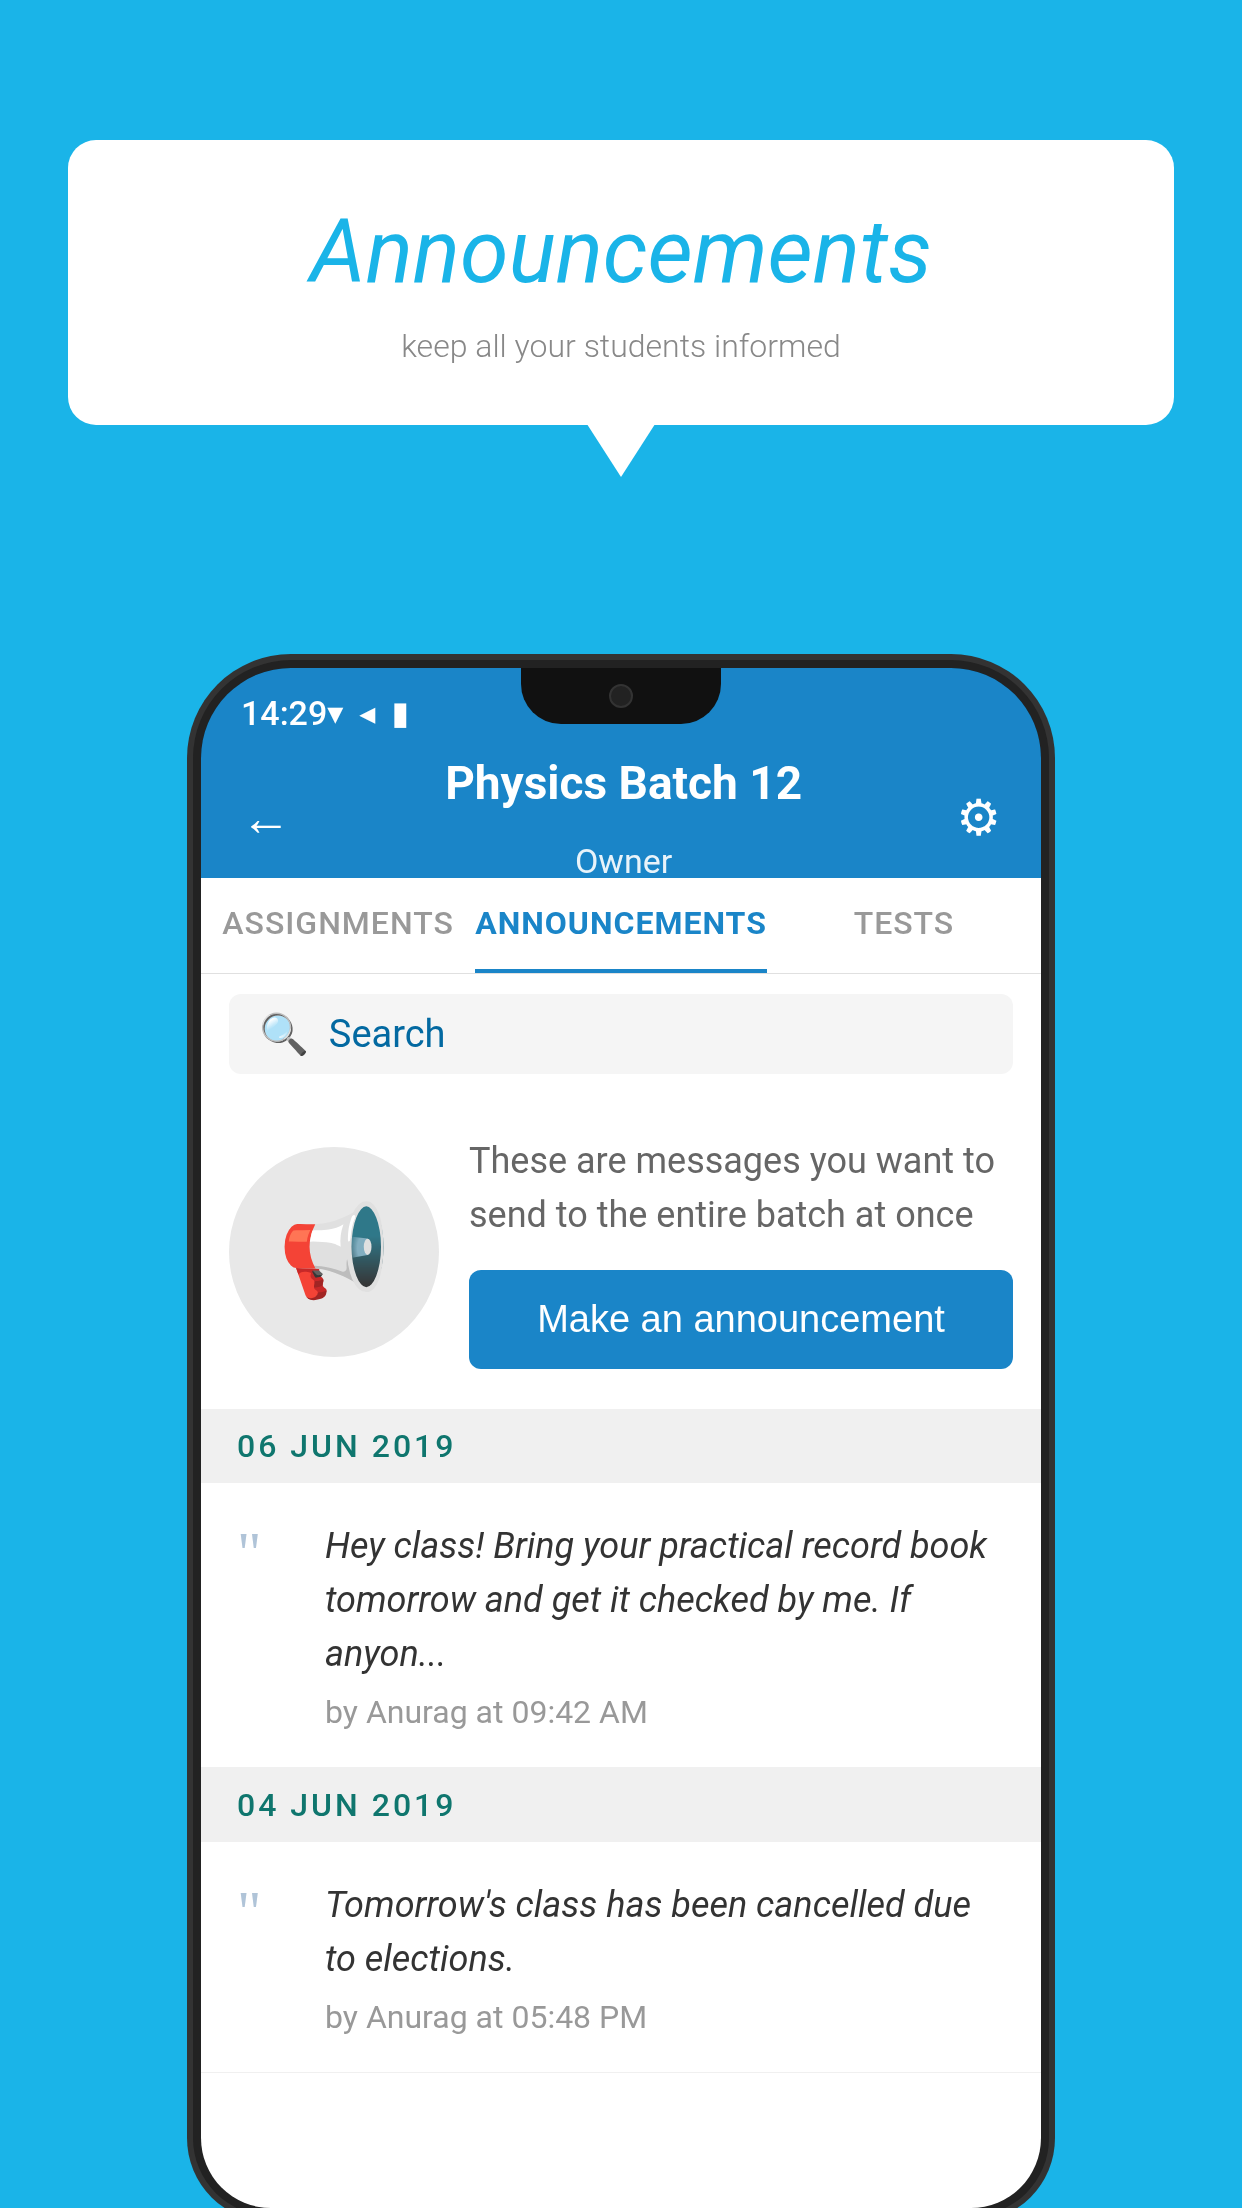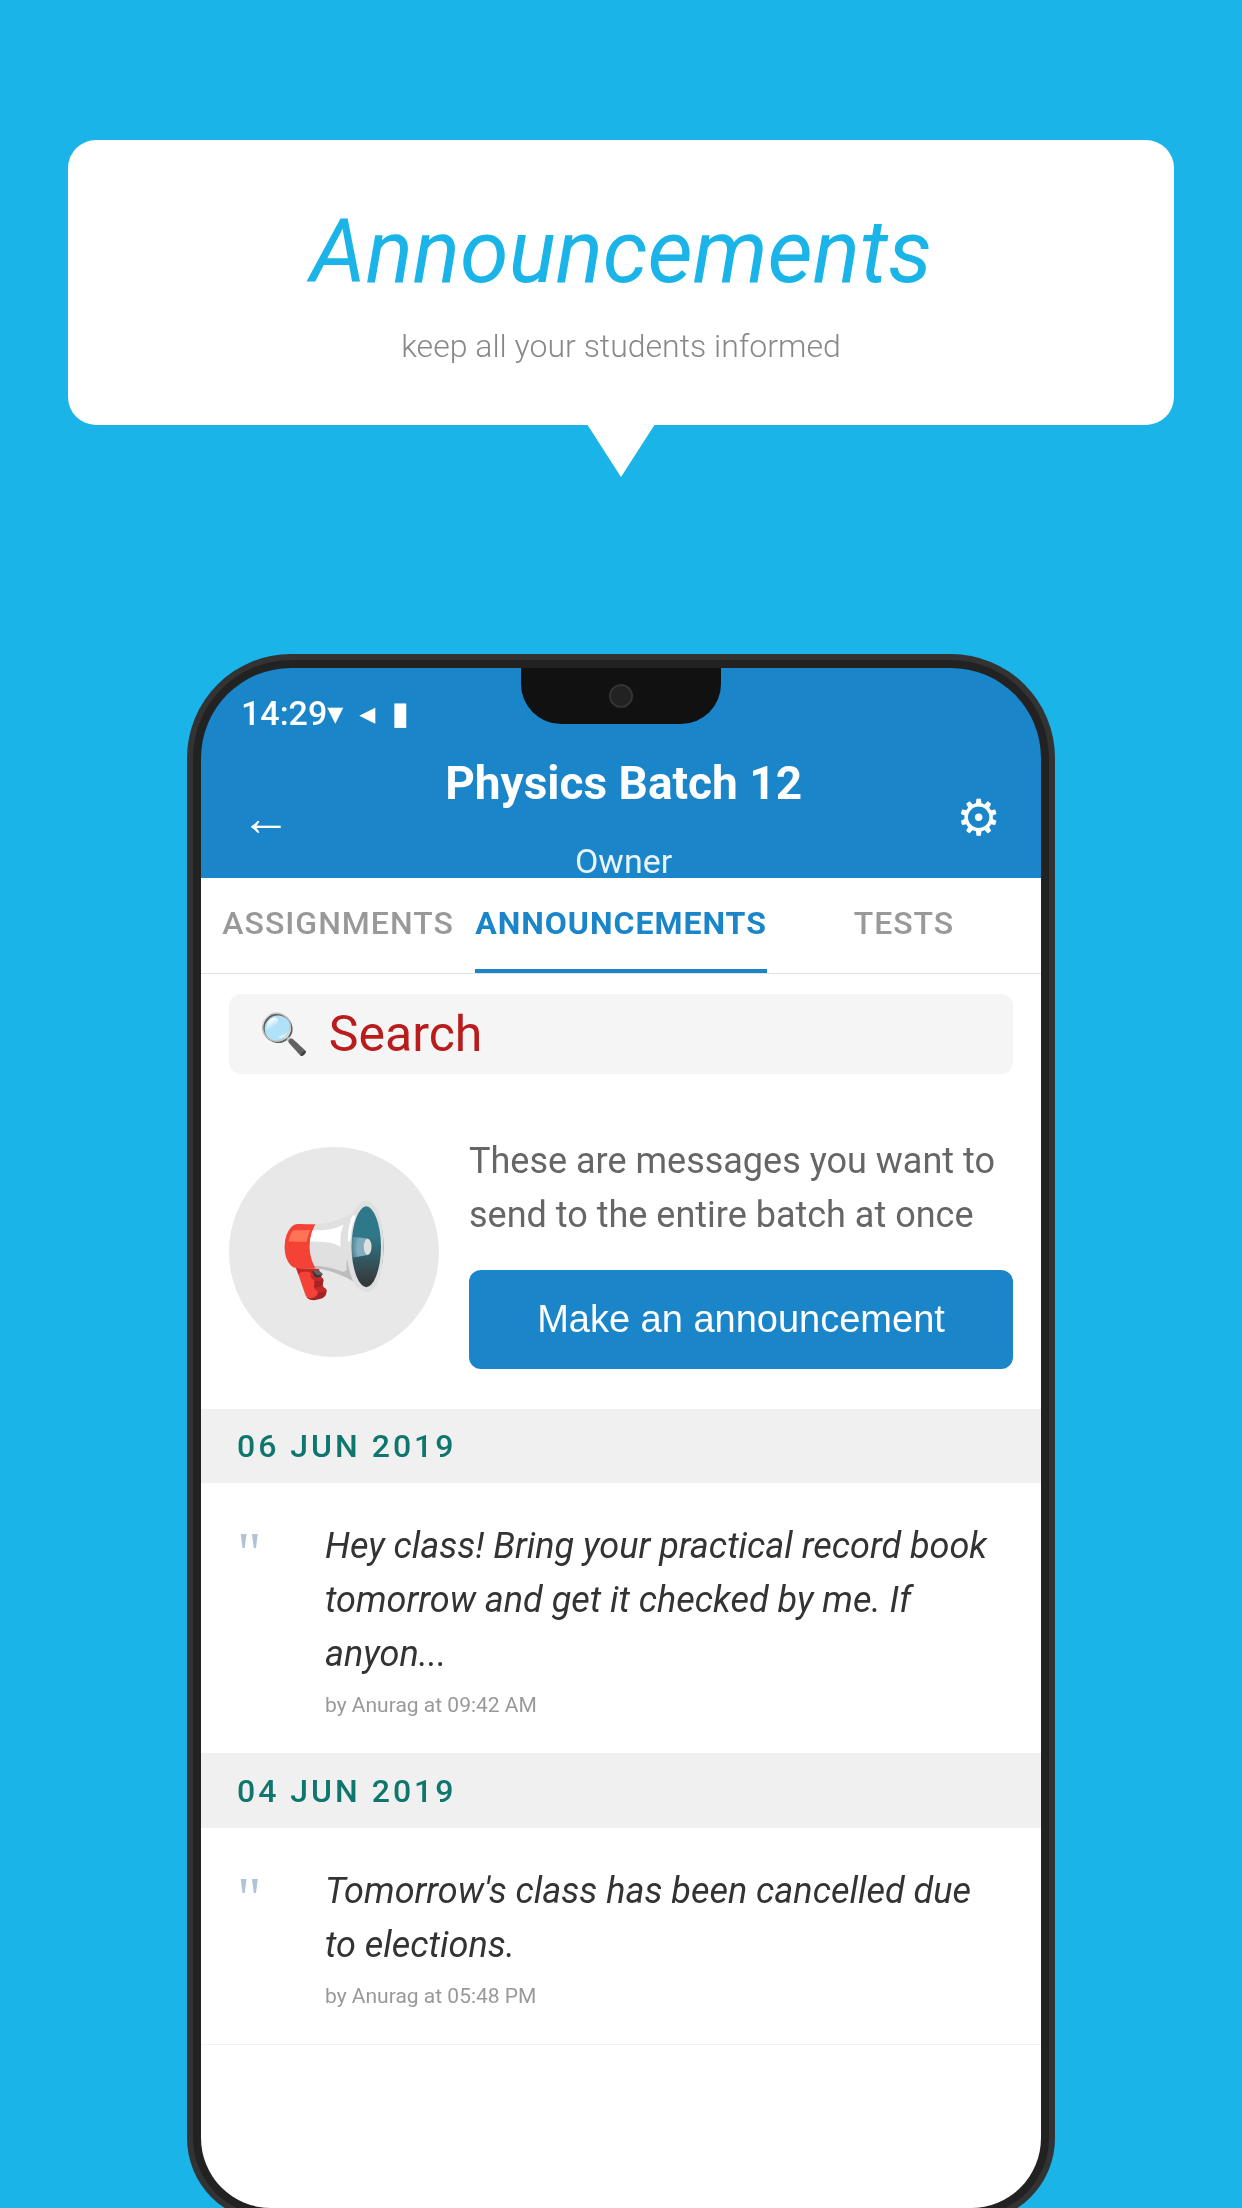--- a/index.html
+++ b/index.html
@@ -214,22 +214,22 @@
       padding: 0 30px;
       gap: 20px;
     }
 
     .search-icon-svg {
       color: #999;
       font-size: 40px;
     }
 
     .search-placeholder {
-      font-size: 50px;
-      color: #b91c1c;
+      font-size: 38px;
+      color: #0369a1;
     }
 
     
     .promo-section {
       display: flex;
       align-items: center;
       padding: 40px 28px;
       gap: 30px;
     }
 
@@ -308,21 +308,21 @@
 
     .announcement-text {
       font-size: 36px;
       color: #333;
       font-style: italic;
       line-height: 1.5;
       margin-bottom: 12px;
     }
 
     .announcement-meta {
-      font-size: 21px;
+      font-size: 32px;
       color: #999;
     }
   </style>
 </head>
 <body>
 
 <div class="speech-bubble-container">
   <div class="speech-bubble">
     <div class="speech-bubble-title">Announcements</div>
     <div class="speech-bubble-subtitle">keep all your students informed</div>

